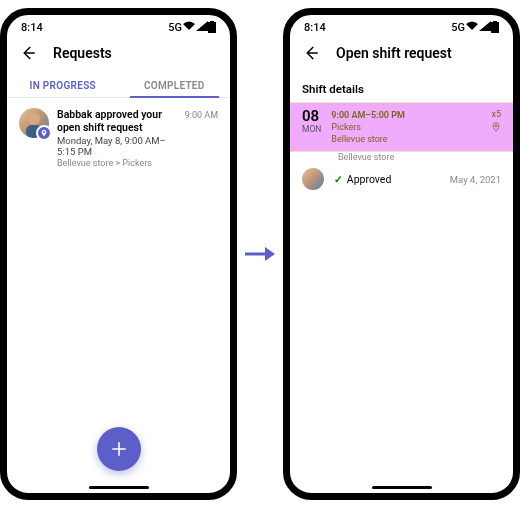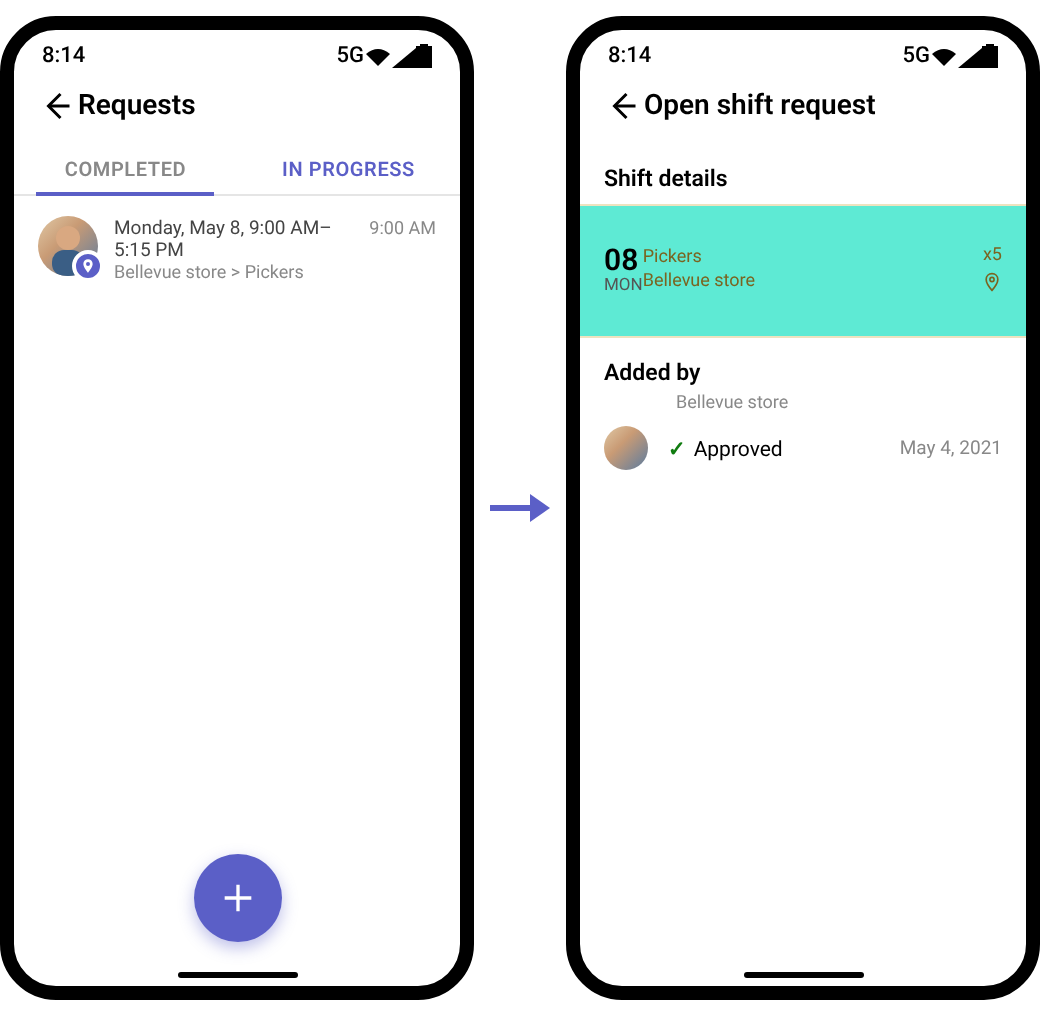--- a/index.html
+++ b/index.html
@@ -26,26 +26,26 @@
     flex-direction: column;
   }
   .status-bar {
     display: flex;
     justify-content: space-between;
     align-items: center;
     padding: 6px 14px 2px;
     font-size: 11px;
     font-weight: 500;
   }
-  .status-right { display: flex; align-items: flex-end; gap: 0; }
+  .status-right { display: flex; align-items: flex-start; gap: 0; }
   .header {
     display: flex;
     align-items: center;
     padding: 8px 12px 10px;
-    gap: 2px;
+    gap: 16px;
   }
   .title { font-size: 14px; font-weight: 600; }
   .tabs {
     display: flex;
     border-bottom: 1px solid #e5e5e5;
   }
   .tab {
     flex: 1;
     text-align: center;
     padding: 8px 0 6px;
@@ -101,26 +101,26 @@
   .fab svg { width: 20px; height: 20px; stroke: #fff; stroke-width: 2; fill: none; }
   .home-bar {
     position: absolute; bottom: 4px; left: 50%; transform: translateX(-50%);
     width: 60px; height: 3px; background: #000; border-radius: 2px;
   }
   
   .section-label { font-size: 9.5px; color: #888; padding: 8px 12px 2px; display: flex; justify-content: space-between; }
   .section-title { font-size: 11.5px; font-weight: 600; padding: 10px 12px 4px; }
   .shift-card {
     margin: 2px 0 0;
-    padding: 20px 12px;
-    background: #5eead4;
+    padding: 6px 12px;
+    background: #f0abfc;
     border-top: 1px solid #eee3c0;
     border-bottom: 1px solid #eee3c0;
     display: flex;
-    gap: 0;
+    gap: 10px;
   }
   .shift-date { text-align: left; }
   .shift-day { font-size: 15px; font-weight: 600; line-height: 1; }
   .shift-dow { font-size: 8.5px; color: #555; }
   .shift-info { flex: 1; font-size: 9px; color: #7a6420; line-height: 1.35; }
   .shift-info .time { font-weight: 600; }
   .shift-side { font-size: 9px; color: #7a6420; text-align: right; display: flex; flex-direction: column; align-items: flex-end; gap: 3px; }
   .person-row { display: flex; align-items: center; gap: 10px; padding: 6px 12px 2px; }
   .avatar-sm {
     width: 26px; height: 26px; border-radius: 50%;
@@ -161,40 +161,41 @@
 
   <div class="header">
     <svg width="18" height="18" viewBox="0 0 24 24" fill="none" stroke="#000" stroke-width="2">
         <path d="M15 4 L7 12 L15 20"></path>
         <path d="M7 12 H21"></path>
       </svg>
     <div class="title">Requests</div>
   </div>
 
   <div class="tabs">
+    <div class="tab active">IN PROGRESS</div>
     <div class="tab selected-underline">COMPLETED</div>
-    <div class="tab active">IN PROGRESS</div>
   </div>
 
   <div class="content">
     <div class="req-item">
       <div class="avatar-wrap">
         <div class="avatar">
           <svg viewBox="0 0 30 30">
               <circle cx="15" cy="11" r="6" fill="#d9a881"></circle>
               <rect x="7" y="17" width="16" height="13" rx="6" fill="#3a5e85"></rect>
             </svg>
         </div>
         <div class="badge-icon">
           <svg viewBox="0 0 24 24">
               <path d="M12 2 C8 2 5 5 5 9 c0 5 7 13 7 13 s7-8 7-13 c0-4-3-7-7-7z M12 12 a3 3 0 1 1 0-6 a3 3 0 0 1 0 6z"></path>
             </svg>
         </div>
       </div>
       <div class="req-text">
+        <div class="req-title">Babbak approved your open shift request</div>
         <div class="req-sub">Monday, May 8, 9:00 AM–5:15 PM</div>
         <div class="req-meta">Bellevue store &gt; Pickers</div>
       </div>
       <div class="req-time">9:00 AM</div>
     </div>
   </div>
 
   <div class="fab">
     <svg viewBox="0 0 24 24">
         <path d="M12 4 V20 M4 12 H20"></path>
@@ -237,33 +238,33 @@
   </div>
 
 
   <div class="section-title">Shift details</div>
   <div class="shift-card">
     <div class="shift-date">
       <div class="shift-day">08</div>
       <div class="shift-dow">MON</div>
     </div>
     <div class="shift-info">
+      <div class="time">9:00 AM–5:00 PM</div>
       <div>Pickers</div>
       <div>Bellevue store</div>
     </div>
     <div class="shift-side">
       <span>x5</span>
       <svg width="10" height="10" viewBox="0 0 24 24" fill="none" stroke="#7a6420" stroke-width="2">
           <path d="M12 2 C8 2 5 5 5 9 c0 5 7 13 7 13 s7-8 7-13 c0-4-3-7-7-7z"></path>
           <circle cx="12" cy="9" r="2.5"></circle>
         </svg>
     </div>
   </div>
 
-  <div class="section-title">Added by</div>
   <div class="person-meta">Bellevue store</div>
 
   <div class="status-row">
     <div class="avatar-sm" style="width:22px;height:22px"></div>
     <div class="status-text">
       <span class="check">✓</span>
       <span>Approved</span>
     </div>
     <div class="status-date">May 4, 2021</div>
   </div>

